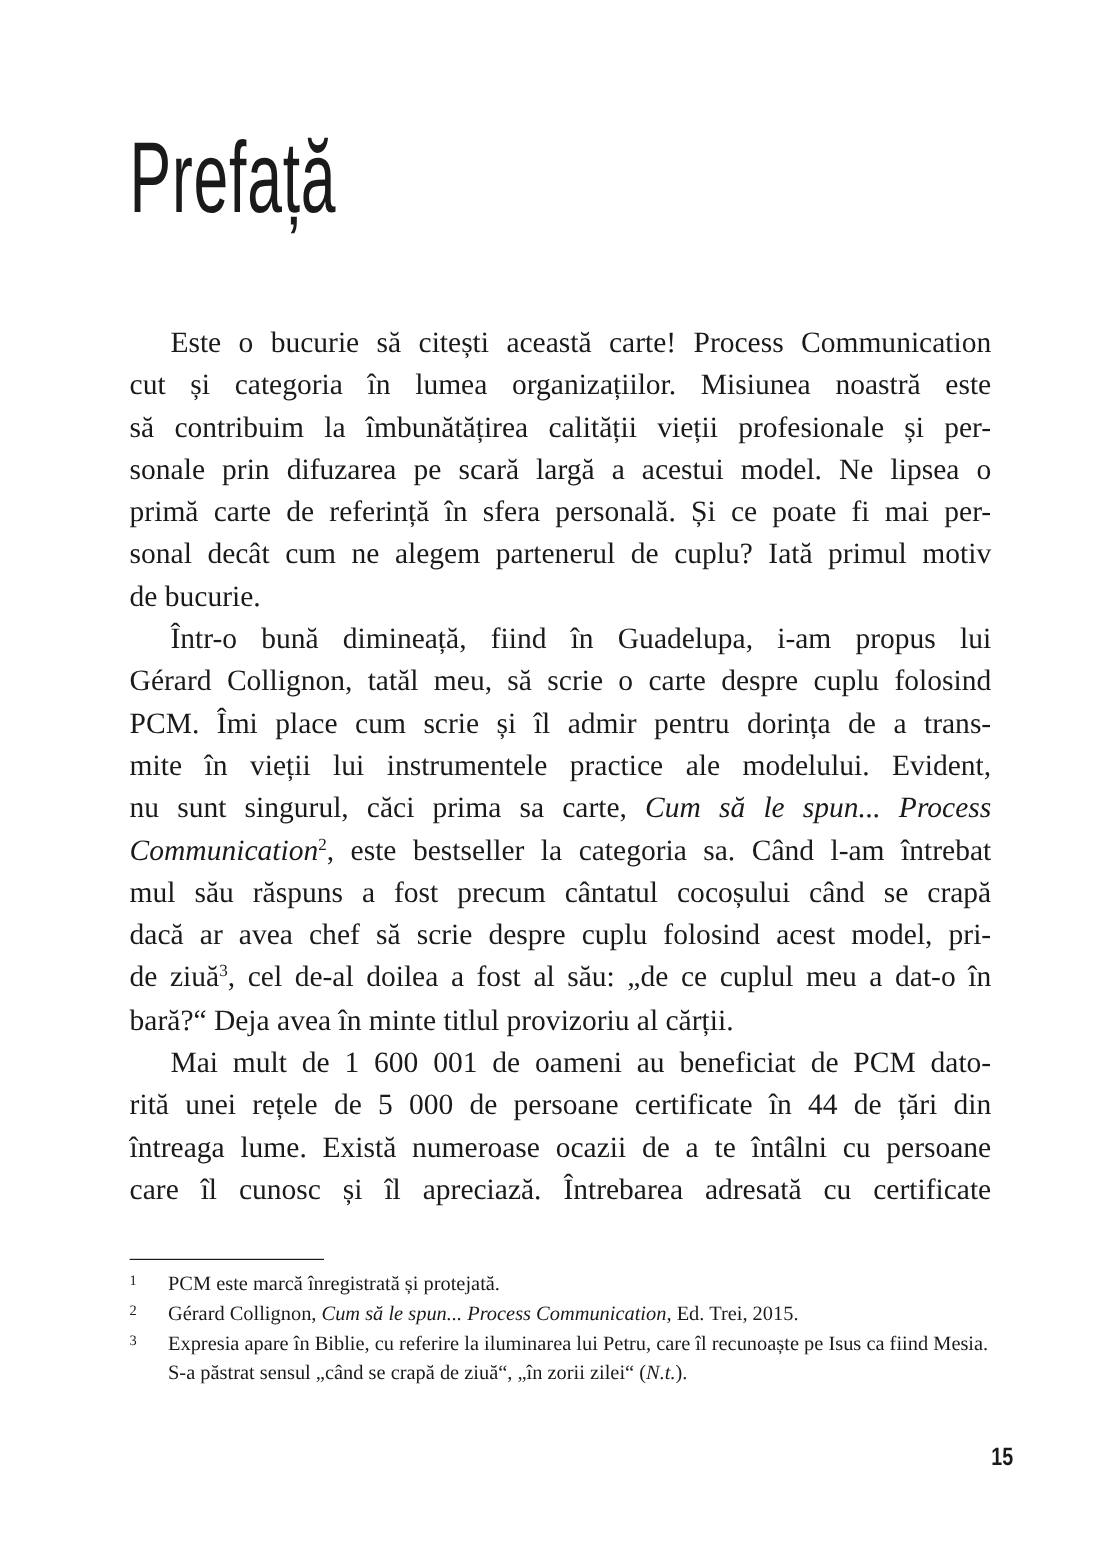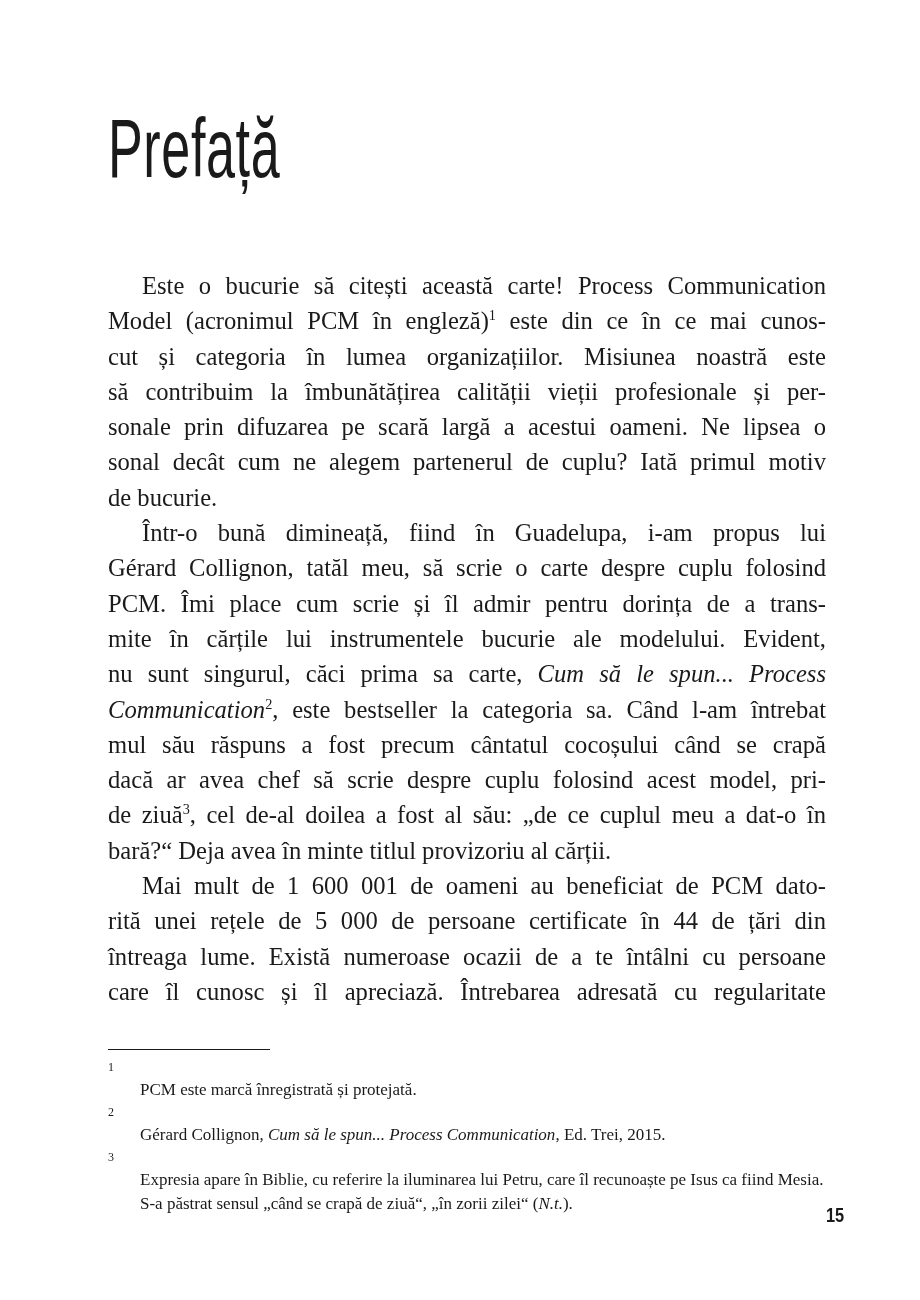--- a/index.html
+++ b/index.html
@@ -24,61 +24,61 @@
   sup { font-size: 0.58em; line-height: 0; vertical-align: 0.62em; }
   em { font-style: italic; }
   .rule { position: absolute; left: 108px; top: 1049px; width: 162px; height: 0; border-top: 1.4px solid #1a1a1a; }
   .footnotes {
     position: absolute; left: 108px; top: 1058px; width: 718px;
     font-family: "Liberation Serif", "DejaVu Serif", serif;
     font-size: 17px; line-height: 24px; color: #1a1a1a;
   }
   .fn { display: flex; margin-bottom: 1px; }
   .fn-num { width: 32px; flex: 0 0 32px; font-size: 12px; line-height: 18px; }
-  .fn-text { flex: 1; margin-top: 20px; }
+  .fn-text { flex: 1; }
   .page-number {
     position: absolute; left: 826px; top: 1203px;
     font-family: "Liberation Sans", sans-serif; font-weight: 700;
     font-size: 21px; transform: scaleX(0.78); transform-origin: left top;
     color: #1a1a1a;
   }
 </style>
 </head>
 <body>
 
 <div class="page">
   <h1 class="title">Prefață</h1>
 
   <div class="body-text">
     <div class="para" style="text-indent: 0px;">
         <span class="ln first">Este o bucurie să citești această carte! Process Communication</span>
-        <span class="ln">Model (acronimul PCM în engleză)<sup>1</sup> este din ce în ce mai cunos-</span>
         <span class="ln">cut și categoria în lumea organizațiilor. Misiunea noastră este</span>
         <span class="ln">să contribuim la îmbunătățirea calității vieții profesionale și per-</span>
-        <span class="ln">sonale prin difuzarea pe scară largă a acestui oameni. Ne lipsea o</span>
+        <span class="ln">sonale prin difuzarea pe scară largă a acestui model. Ne lipsea o</span>
+        <span class="ln">primă carte de referință în sfera personală. Și ce poate fi mai per-</span>
         <span class="ln">sonal decât cum ne alegem partenerul de cuplu? Iată primul motiv</span>
         <span class="ln last">de bucurie.</span>
       </div>
     <div class="para" style="text-indent: 0px;">
         <span class="ln first">Într-o bună dimineață, fiind în Guadelupa, i-am propus lui</span>
         <span class="ln">Gérard Collignon, tatăl meu, să scrie o carte despre cuplu folosind</span>
         <span class="ln">PCM. Îmi place cum scrie și îl admir pentru dorința de a trans-</span>
-        <span class="ln">mite în cărțile lui instrumentele bucurie ale modelului. Evident,</span>
+        <span class="ln">mite în vieții lui instrumentele practice ale modelului. Evident,</span>
         <span class="ln">nu sunt singurul, căci prima sa carte, <em>Cum să le spun... Process</em></span>
         <span class="ln"><em>Communication</em><sup>2</sup>, este bestseller la categoria sa. Când l-am întrebat</span>
         <span class="ln">mul său răspuns a fost precum cântatul cocoșului când se crapă</span>
         <span class="ln">dacă ar avea chef să scrie despre cuplu folosind acest model, pri-</span>
         <span class="ln">de ziuă<sup>3</sup>, cel de-al doilea a fost al său: „de ce cuplul meu a dat-o în</span>
         <span class="ln last">bară?“ Deja avea în minte titlul provizoriu al cărții.</span>
       </div>
     <div class="para" style="text-indent: 0px;">
         <span class="ln first">Mai mult de 1 600 001 de oameni au beneficiat de PCM dato-</span>
         <span class="ln">rită unei rețele de 5 000 de persoane certificate în 44 de țări din</span>
         <span class="ln">întreaga lume. Există numeroase ocazii de a te întâlni cu persoane</span>
-        <span class="ln">care îl cunosc și îl apreciază. Întrebarea adresată cu regularitate</span>
+        <span class="ln">care îl cunosc și îl apreciază. Întrebarea adresată cu certificate</span>
       </div>
   </div>
 
   <div class="rule"></div>
 
   <div class="footnotes">
     <div class="fn">
       <span class="fn-num">1</span>
       <span class="fn-text">PCM este marcă înregistrată și protejată.</span>
     </div>

